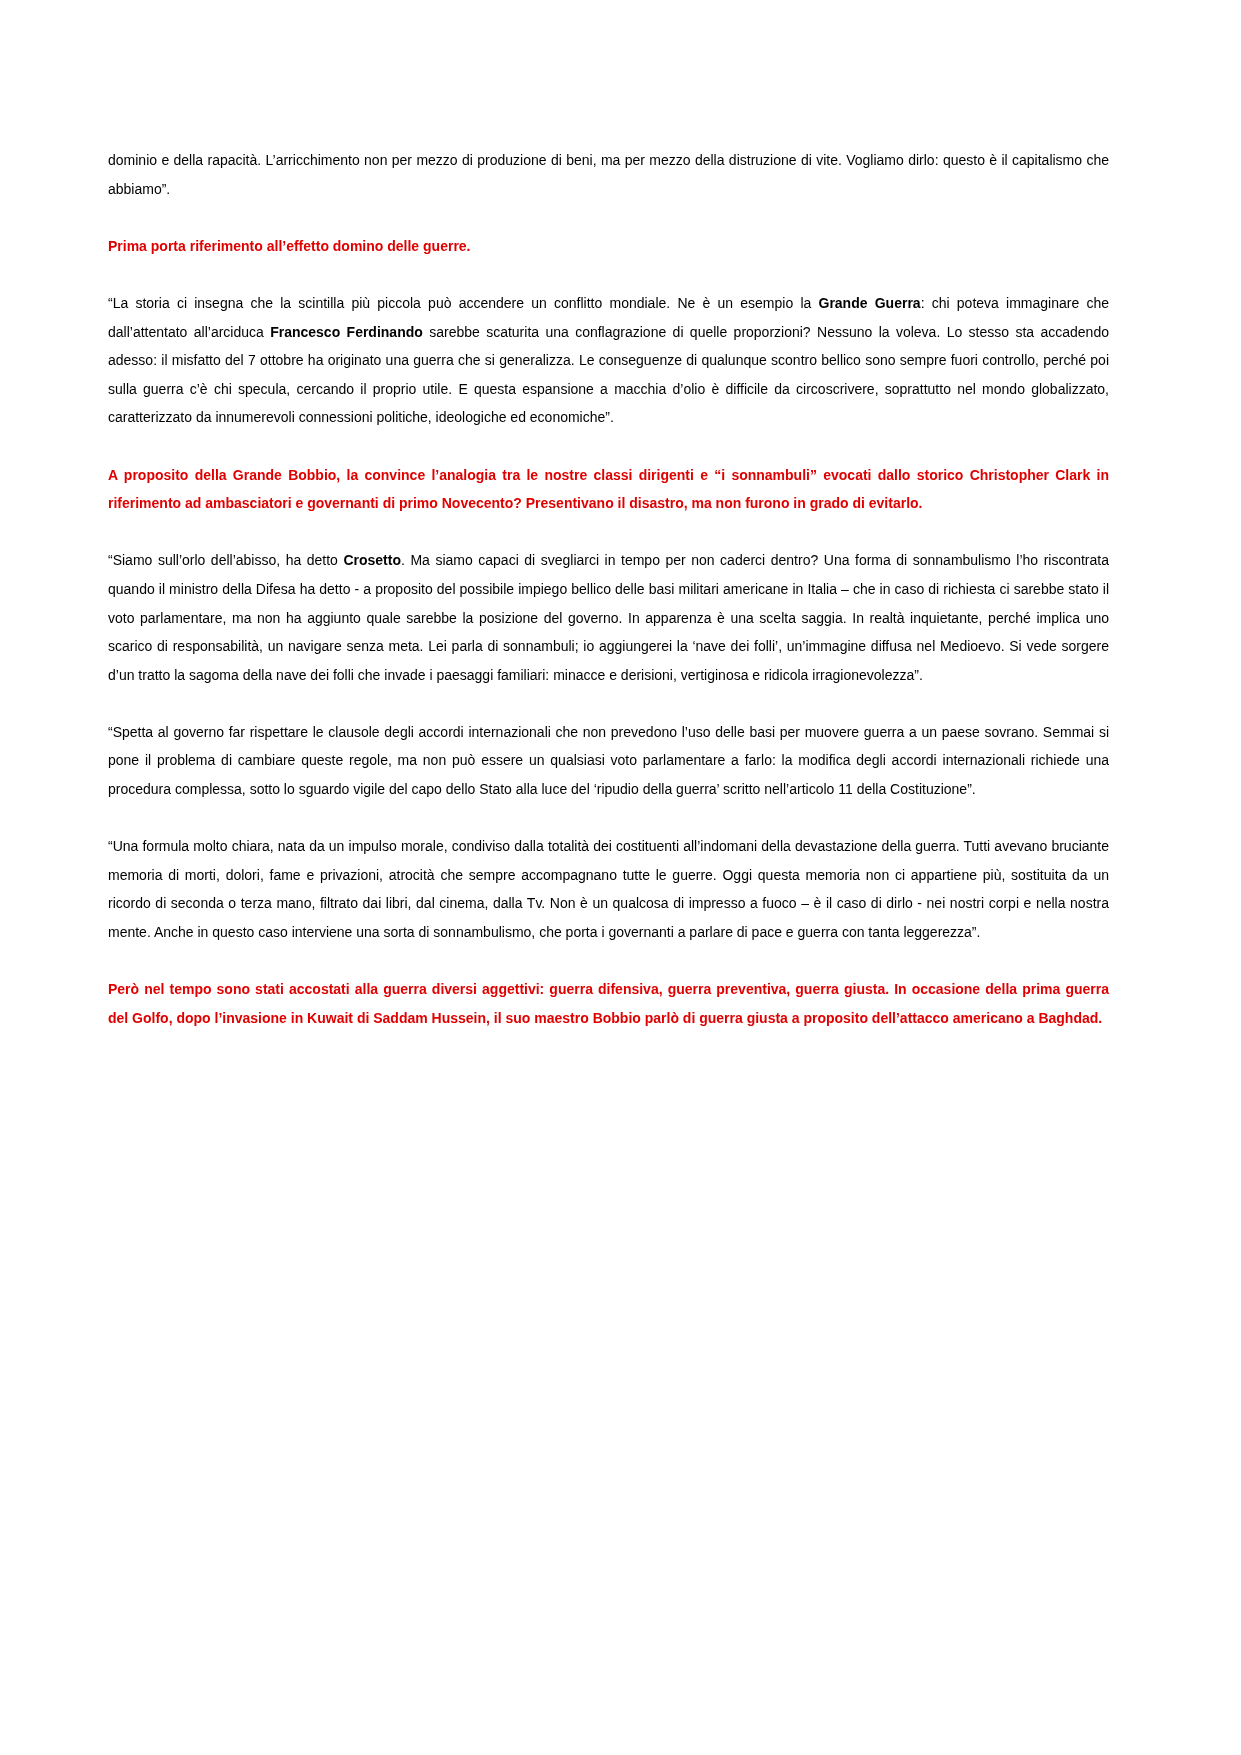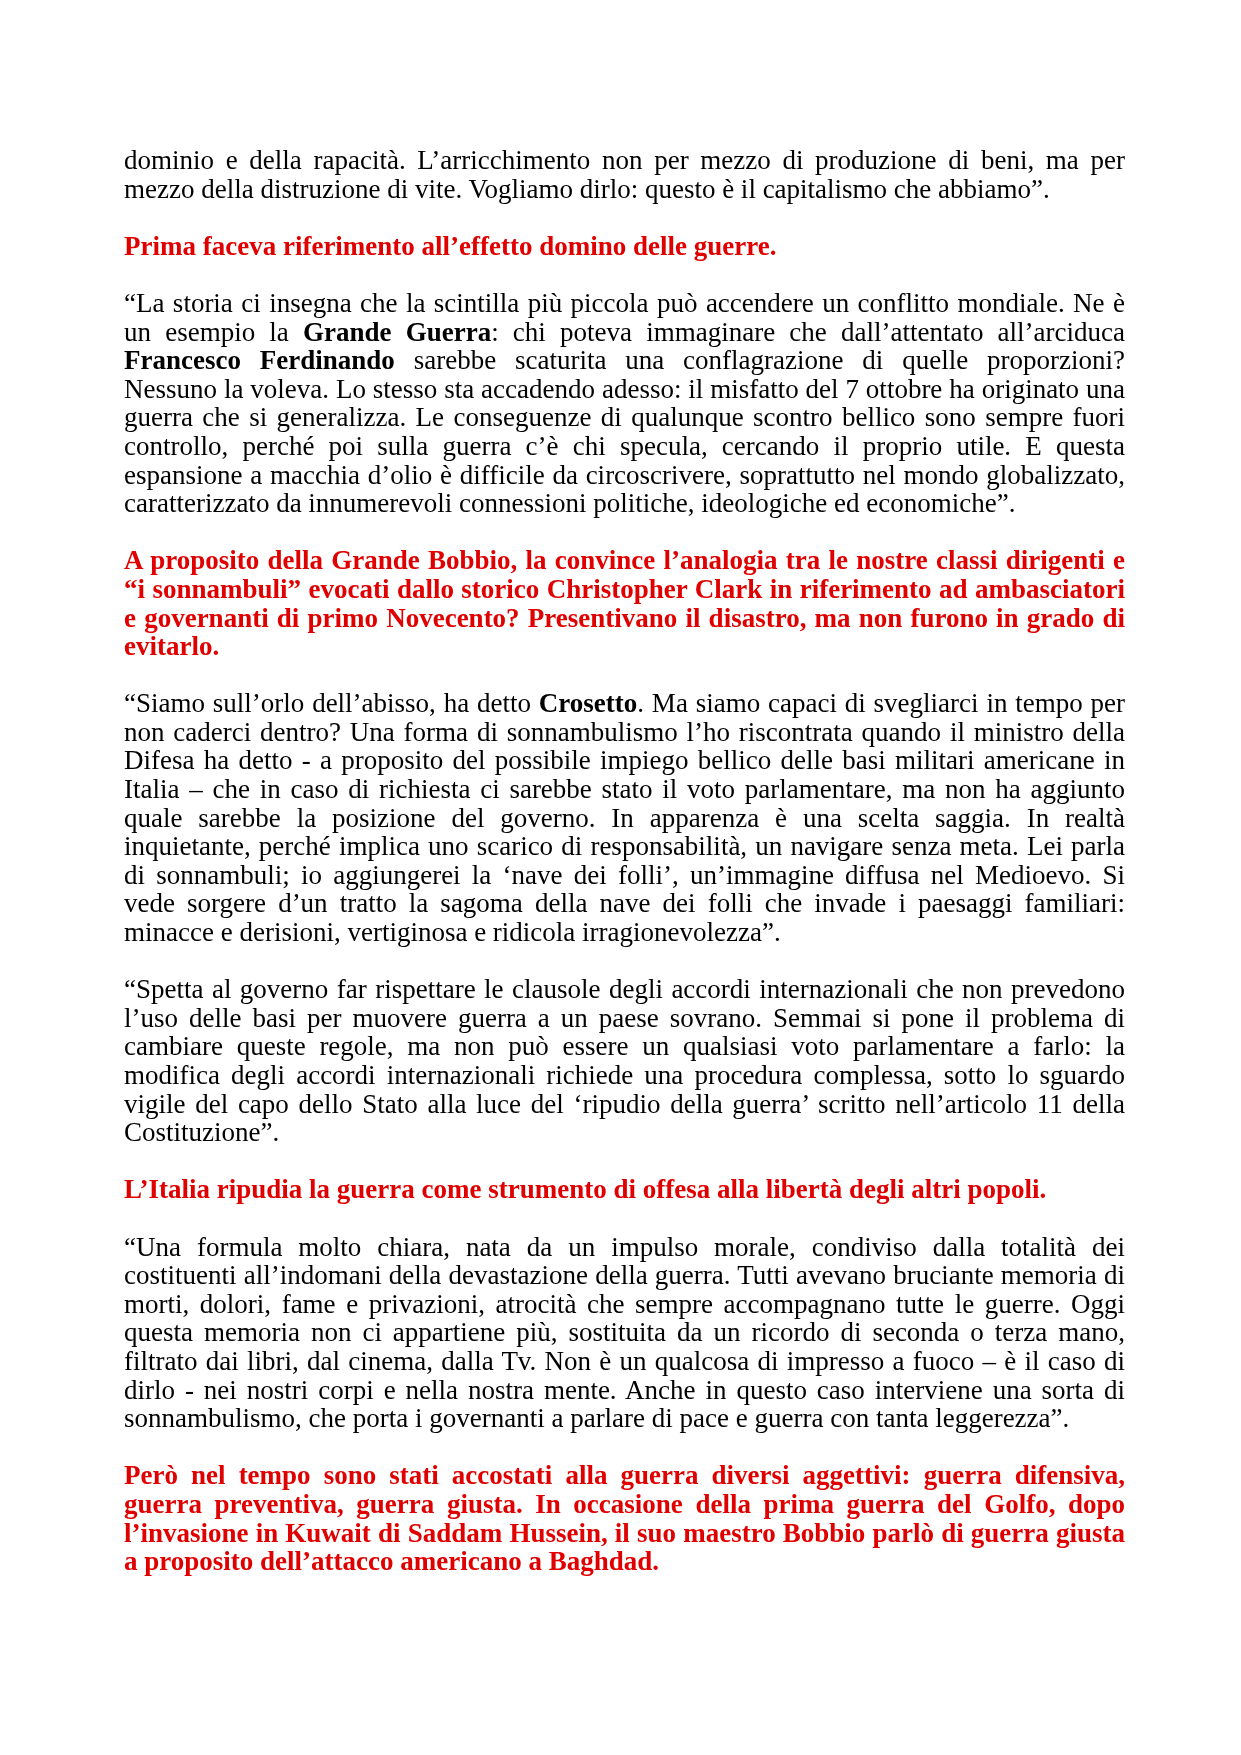--- a/index.html
+++ b/index.html
@@ -8,55 +8,54 @@
       background: #ffffff;
     }
     body {
       width: 1241px;
       height: 1755px;
       position: relative;
       overflow: hidden;
     }
     .page {
       position: absolute;
-      left: 124px;
+      left: 108px;
       top: 146px;
       width: 1001px;
-      font-family: Liberation Serif, serif;
-      font-size: 27px;
+      font-family: Liberation Sans, sans-serif;
+      font-size: 14px;
       line-height: 28.6px;
       color: #000000;
     }
     .p {
       margin: 0 0 28.6px 0;
       text-align: justify;
     }
     .q {
       color: #e00000;
       font-weight: bold;
     }
     b { font-weight: bold; }
   </style>
 </head>
 <body>
 
 <div class="page">
 
   <p class="p">dominio e della rapacità. L’arricchimento non per mezzo di produzione di beni, ma per mezzo della distruzione di vite. Vogliamo dirlo: questo è il capitalismo che abbiamo”.</p>
 
-  <p class="p q">Prima faceva riferimento all’effetto domino delle guerre.</p>
+  <p class="p q">Prima porta riferimento all’effetto domino delle guerre.</p>
 
   <p class="p"><span>“La storia ci insegna che la scintilla più piccola può accendere un conflitto mondiale. Ne è un esempio la </span><b>Grande Guerra</b><span>: chi poteva immaginare che dall’attentato all’arciduca </span><b>Francesco Ferdinando</b><span> sarebbe scaturita una conflagrazione di quelle proporzioni? Nessuno la voleva. Lo stesso sta accadendo adesso: il misfatto del 7 ottobre ha originato una guerra che si generalizza. Le conseguenze di qualunque scontro bellico sono sempre fuori controllo, perché poi sulla guerra c’è chi specula, cercando il proprio utile. E questa espansione a macchia d’olio è difficile da circoscrivere, soprattutto nel mondo globalizzato, caratterizzato da innumerevoli connessioni politiche, ideologiche ed economiche”.</span></p>
 
   <p class="p q">A proposito della Grande Bobbio, la convince l’analogia tra le nostre classi dirigenti e “i sonnambuli” evocati dallo storico Christopher Clark in riferimento ad ambasciatori e governanti di primo Novecento? Presentivano il disastro, ma non furono in grado di evitarlo.</p>
 
   <p class="p"><span>“Siamo sull’orlo dell’abisso, ha detto </span><b>Crosetto</b><span>. Ma siamo capaci di svegliarci in tempo per non caderci dentro? Una forma di sonnambulismo l’ho riscontrata quando il ministro della Difesa ha detto - a proposito del possibile impiego bellico delle basi militari americane in Italia – che in caso di richiesta ci sarebbe stato il voto parlamentare, ma non ha aggiunto quale sarebbe la posizione del governo. In apparenza è una scelta saggia. In realtà inquietante, perché implica uno scarico di responsabilità, un navigare senza meta. Lei parla di sonnambuli; io aggiungerei la ‘nave dei folli’, un’immagine diffusa nel Medioevo. Si vede sorgere d’un tratto la sagoma della nave dei folli che invade i paesaggi familiari: minacce e derisioni, vertiginosa e ridicola irragionevolezza”.</span></p>
 
 
   <p class="p">“Spetta al governo far rispettare le clausole degli accordi internazionali che non prevedono l’uso delle basi per muovere guerra a un paese sovrano. Semmai si pone il problema di cambiare queste regole, ma non può essere un qualsiasi voto parlamentare a farlo: la modifica degli accordi internazionali richiede una procedura complessa, sotto lo sguardo vigile del capo dello Stato alla luce del ‘ripudio della guerra’ scritto nell’articolo 11 della Costituzione”.</p>
 
-  <p class="p q">L’Italia ripudia la guerra come strumento di offesa alla libertà degli altri popoli.</p>
 
   <p class="p">“Una formula molto chiara, nata da un impulso morale, condiviso dalla totalità dei costituenti all’indomani della devastazione della guerra. Tutti avevano bruciante memoria di morti, dolori, fame e privazioni, atrocità che sempre accompagnano tutte le guerre. Oggi questa memoria non ci appartiene più, sostituita da un ricordo di seconda o terza mano, filtrato dai libri, dal cinema, dalla Tv. Non è un qualcosa di impresso a fuoco – è il caso di dirlo - nei nostri corpi e nella nostra mente. Anche in questo caso interviene una sorta di sonnambulismo, che porta i governanti a parlare di pace e guerra con tanta leggerezza”.</p>
 
   <p class="p q">Però nel tempo sono stati accostati alla guerra diversi aggettivi: guerra difensiva, guerra preventiva, guerra giusta. In occasione della prima guerra del Golfo, dopo l’invasione in Kuwait di Saddam Hussein, il suo maestro Bobbio parlò di guerra giusta a proposito dell’attacco americano a Baghdad.</p>
 
 </div>
 
 </body></html>

